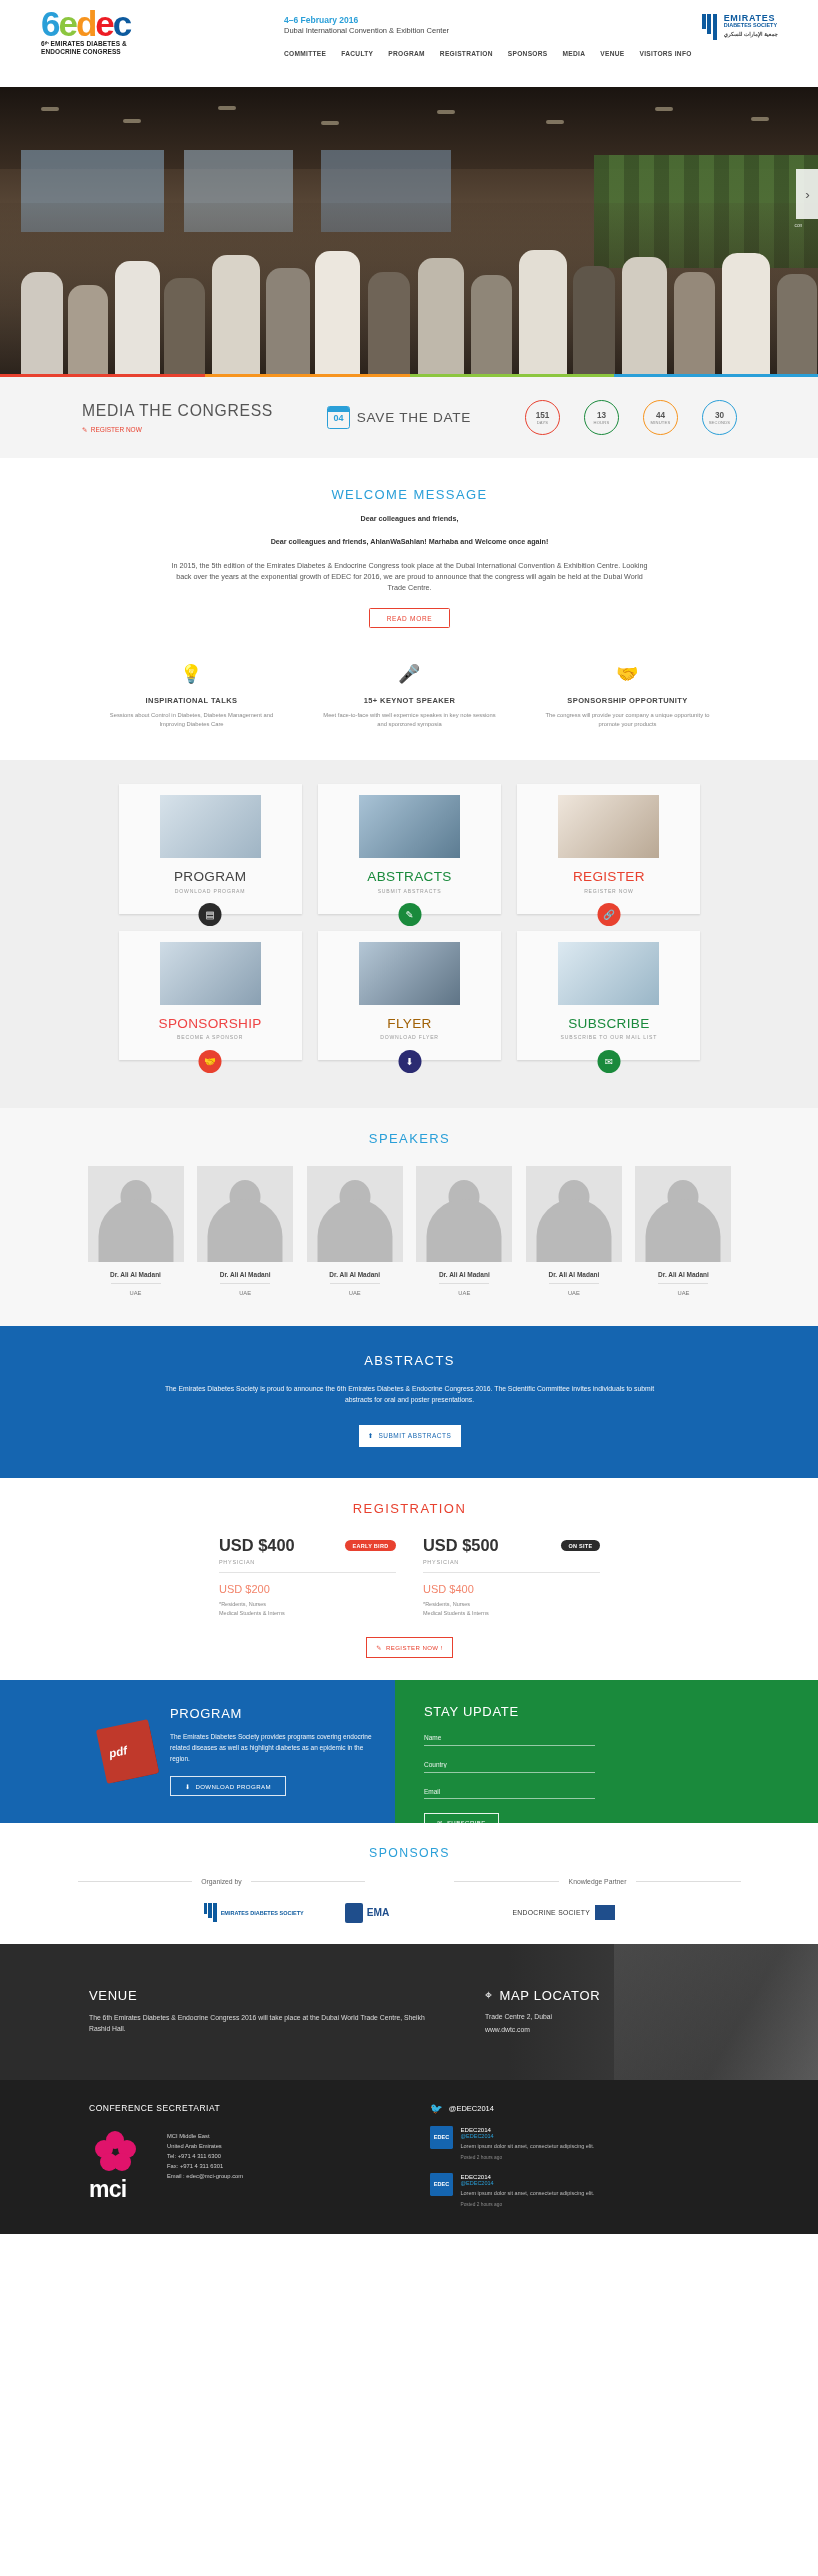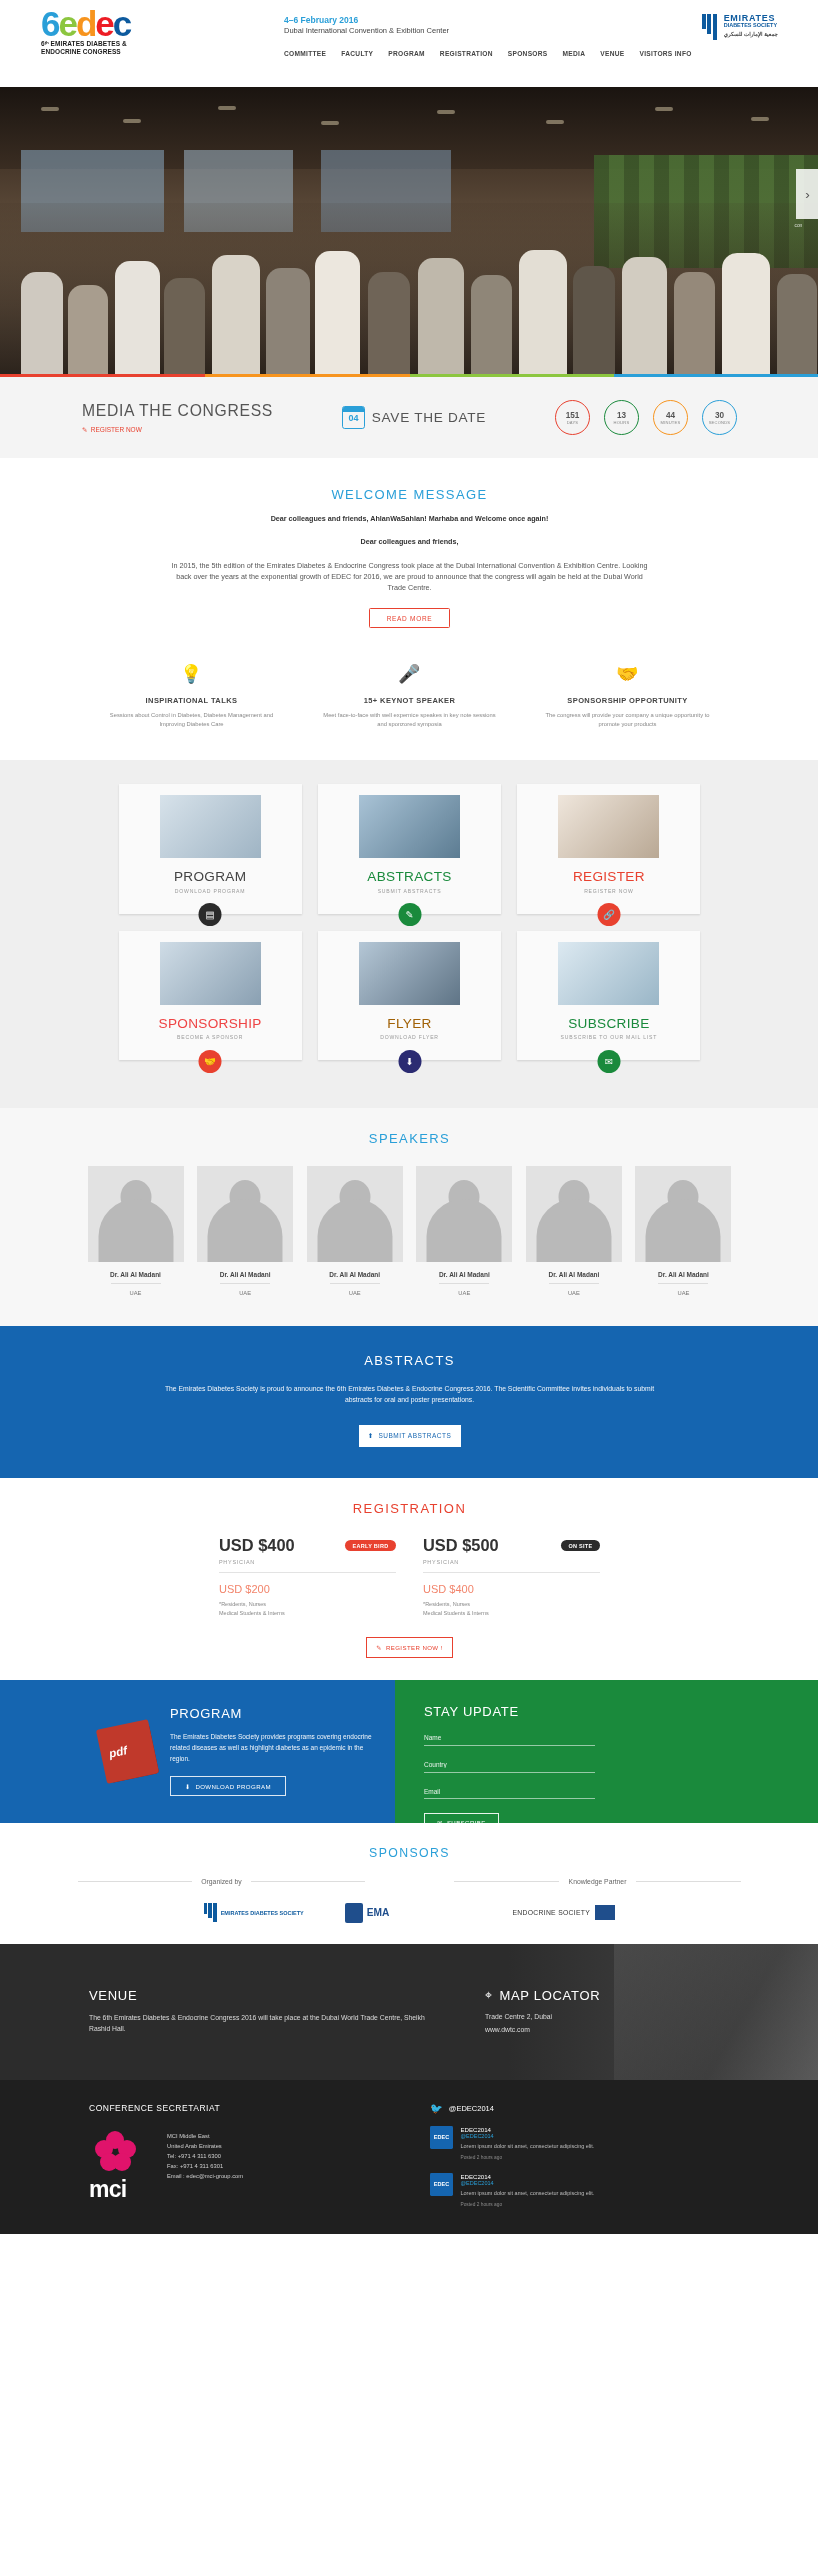--- a/index.html
+++ b/index.html
@@ -73,21 +73,21 @@
     background:#f4f4f4; height:81px; display:flex; align-items:center;
     padding: 0 82px; justify-content: space-between;
   }
   .join-left .join-title { font-size:15.7px; color:#555; letter-spacing:0.7px; }
   .join-left .join-reg { font-size:6.5px; color:#e8412f; margin-top:5.5px; display:flex; align-items:center; gap:3.4px; }
   .join-mid { display:flex; align-items:center; gap:6.8px; }
   .cal-icon { width:23px; height:23px; border:1.4px solid #2a9fd8; border-radius:2.7px; position:relative;
               display:flex; align-items:center; justify-content:center; color:#2a9fd8; font-size:9px; font-weight:bold;}
   .cal-icon:before { content:""; position:absolute; top:-0.7px; left:0; right:0; height:5.5px; background:#2a9fd8; border-radius:1.4px 1.4px 0 0;}
   .save-date { font-size:13.6px; color:#555; letter-spacing:0.7px; }
-  .counters { display:flex; gap:14px; }
+  .counters { display:flex; gap:24px; }
   .counter { width:35px; height:35px; border-radius:50%; display:flex; flex-direction:column;
              align-items:center; justify-content:center; }
   .counter .num { font-size:8.2px; font-weight:bold; color:#555; }
   .counter .lbl { font-size:4.1px; color:#888; letter-spacing:0.2px; margin-top:0.7px;}
 
   
   .welcome { background:#fff; padding:29px 0 23px; text-align:center; }
   .section-title { font-size:13px; color:#2a9fd8; letter-spacing:1.4px; font-weight:normal; }
   .welcome p { font-size:7.2px; color:#555; margin-top:11px; line-height:11.6px; }
   .welcome .bold { font-weight:bold; color:#333; }
@@ -338,22 +338,22 @@
       </div>
       <div class="counter" style="border:1.4px solid #2a9fd8">
         <span class="num">30</span>
         <span class="lbl">SECONDS</span>
       </div>
     </div>
   </div>
 
   <div class="welcome">
     <h2 class="section-title">WELCOME MESSAGE</h2>
+    <p class="bold">Dear colleagues and friends,</p>
     <p class="bold">Dear colleagues and friends, AhlanWaSahlan! Marhaba and Welcome once again!</p>
-    <p class="bold">Dear colleagues and friends,</p>
     <p class="para">In 2015, the 5th edition of the Emirates Diabetes &amp; Endocrine Congress took place at the Dubai International Convention &amp; Exhibition Centre. Looking back over the years at the exponential growth of EDEC for 2016, we are proud to announce that the congress will again be held at the Dubai World Trade Centre.</p>
     <div class="read-more">READ MORE</div>
   </div>
 
   <div class="features">
     <div class="feature">
       <div class="ficon">💡</div>
       <h4>INSPIRATIONAL TALKS</h4>
       <p>Sessions about Control in Diabetes, Diabetes Management and Improving Diabetes Care</p>
     </div>

